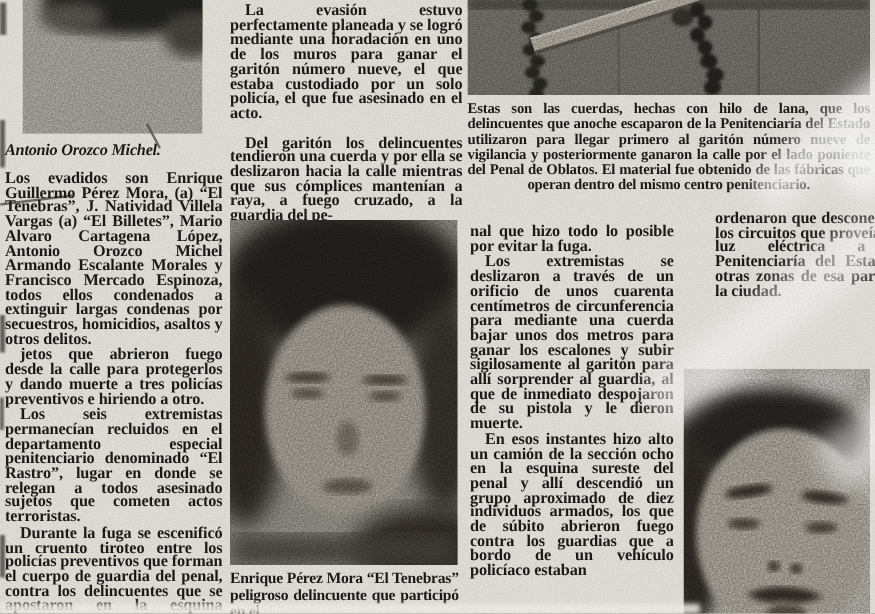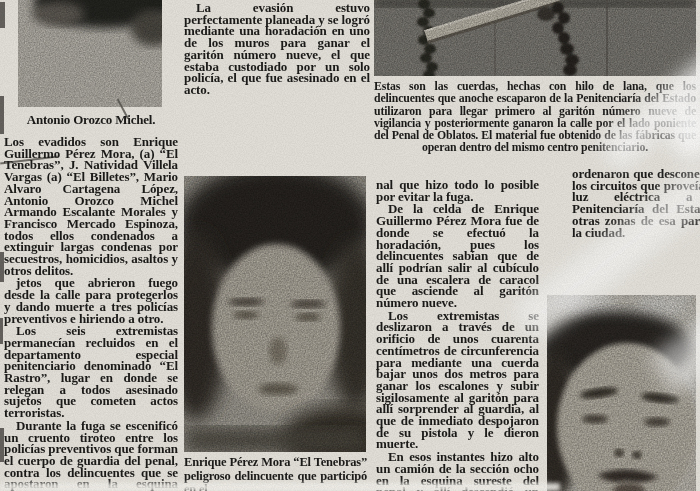--- a/index.html
+++ b/index.html
@@ -13,22 +13,22 @@
   .tcol{
     position:absolute;
     font-size:13px;line-height:11.7px;font-weight:bold;
     letter-spacing:-0.1px;text-align:justify;overflow:hidden;
   }
   .tcol p{margin:0 0 1px 0;text-indent:12px;}
   .tcol.cont p:first-child{text-indent:0;}
   .tcol.gapped p{margin-bottom:12px;}
   
   .cap-small{
-    position:absolute;font-weight:bold;text-align:center;
-    font-size:13px;line-height:14px;letter-spacing:-0.2px;
+    position:absolute;font-weight:bold;text-align:left;
+    font-size:13px;line-height:14px;letter-spacing:-0.2px;font-style:italic;
   }
   .cap-under{
     position:absolute;font-weight:bold;text-align:justify;
     font-size:12.5px;line-height:13.5px;letter-spacing:-0.2px;overflow:hidden;
   }
   .cap-ropes{
     position:absolute;font-weight:bold;text-align:justify;text-align-last:center;
     font-size:11.8px;line-height:12.3px;letter-spacing:-0.15px;
   }
   .photo{position:absolute;display:block;}
@@ -69,20 +69,21 @@
 
   <div class="tcol cont" style="left:4px;top:136px;width:174px;height:355px;">
       <p>Los evadidos son Enrique Guillermo Pérez Mora, (a) “El Tenebras”, J. Natividad Villela Vargas (a) “El Billetes”, Mario Alvaro Cartagena López, Antonio Orozco Michel Armando Escalante Morales y Francisco Mercado Espinoza, todos ellos condenados a extinguir largas condenas por secuestros, homicidios, asaltos y otros delitos.</p>
       <p>jetos que abrieron fuego desde la calle para protegerlos y dando muerte a tres policías preventivos e hiriendo a otro.</p>
       <p>Los seis extremistas permanecían recluidos en el departamento especial penitenciario denominado “El Rastro”, lugar en donde se relegan a todos asesinado sujetos que cometen actos terroristas.</p>
       <p>Durante la fuga se escenificó un cruento tiroteo entre los policías preventivos que forman el cuerpo de guardia del penal, contra los delincuentes que se apostaron en la esquina formada por las calles Gómez de Mendiola y la Cincuenta y Ocho, es decir, la esquina sureste de la Peniten</p>
     </div>
 
   <div class="tcol gapped" style="left:184px;top:2px;width:186px;height:174px;">
       <p>La evasión estuvo perfectamente planeada y se logró mediante una horadación en uno de los muros para ganar el garitón número nueve, el que estaba custodiado por un solo policía, el que fue asesinado en el acto.</p>
+      <p>Del garitón los delincuentes tendieron una cuerda y por ella se deslizaron hacia la calle mientras que sus cómplices mantenían a raya, a fuego cruzado, a la guardia del pe-</p>
     </div>
 
   <svg class="photo" style="left:184px;top:176px;" width="182" height="276" viewBox="0 0 182 276">
     <defs>
       <filter id="g2">
           <feTurbulence type="fractalNoise" baseFrequency="0.75" numOctaves="2" result="n"></feTurbulence>
         <feColorMatrix in="n" type="matrix" values="0 0 0 0 0, 0 0 0 0 0, 0 0 0 0 0, 0.9 0 0 0 0"></feColorMatrix>
         <feComposite operator="in" in2="SourceGraphic"></feComposite>
         </filter>
       <filter id="b2a">
@@ -163,21 +164,20 @@
       <ellipse cx="196" cy="70" rx="7" ry="6"></ellipse>
       <ellipse cx="172" cy="14" rx="9" ry="7" opacity="0.8"></ellipse>
     </g>
     <rect width="322" height="76" fill="#555" filter="url(#g3)" opacity="0.5"></rect>
   </svg>
 
   <div class="cap-ropes" style="left:374px;top:80px;width:322px;">Estas son las cuerdas, hechas con hilo de lana, que los delincuentes que anoche escaparon de la Penitenciaría del Estado utilizaron para llegar primero al garitón número nueve de vigilancia y posteriormente ganaron la calle por el lado poniente del Penal de Oblatos. El material fue obtenido de las fábricas que operan dentro del mismo centro penitenciario.</div>
 
   <div class="tcol cont" style="left:376px;top:179px;width:163px;height:323px;">
       <p>nal que hizo todo lo posible por evitar la fuga.</p>
-      <p>De la celda de Enrique Guillermo Pérez Mora fue de donde se efectuó la horadación, pues los delincuentes sabían que de allí podrían salir al cubículo de una escalera de caracol que asciende al garitón número nueve.</p>
       <p>Los extremistas se deslizaron a través de un orificio de unos cuarenta centímetros de circunferencia para mediante una cuerda bajar unos dos metros para ganar los escalones y subir sigilosamente al garitón para allí sorprender al guardia, al que de inmediato despojaron de su pistola y le dieron muerte.</p>
       <p>En esos instantes hizo alto un camión de la sección ocho en la esquina sureste del penal y allí descendió un grupo aproximado de diez individuos armados, los que de súbito abrieron fuego contra los guardias que a bordo de un vehículo policíaco estaban</p>
     </div>
 
   <div class="tcol cont" style="left:572px;top:168px;width:156px;height:124px;">
       <p>ordenaron que desconectara los circuitos que proveían de luz eléctrica a la Penitenciaría del Estado y otras zonas de esa parte de la ciudad.</p>
     </div>
 
   <svg class="photo" style="left:547px;top:295px;" width="149" height="196" viewBox="0 0 149 196">
     <defs>

